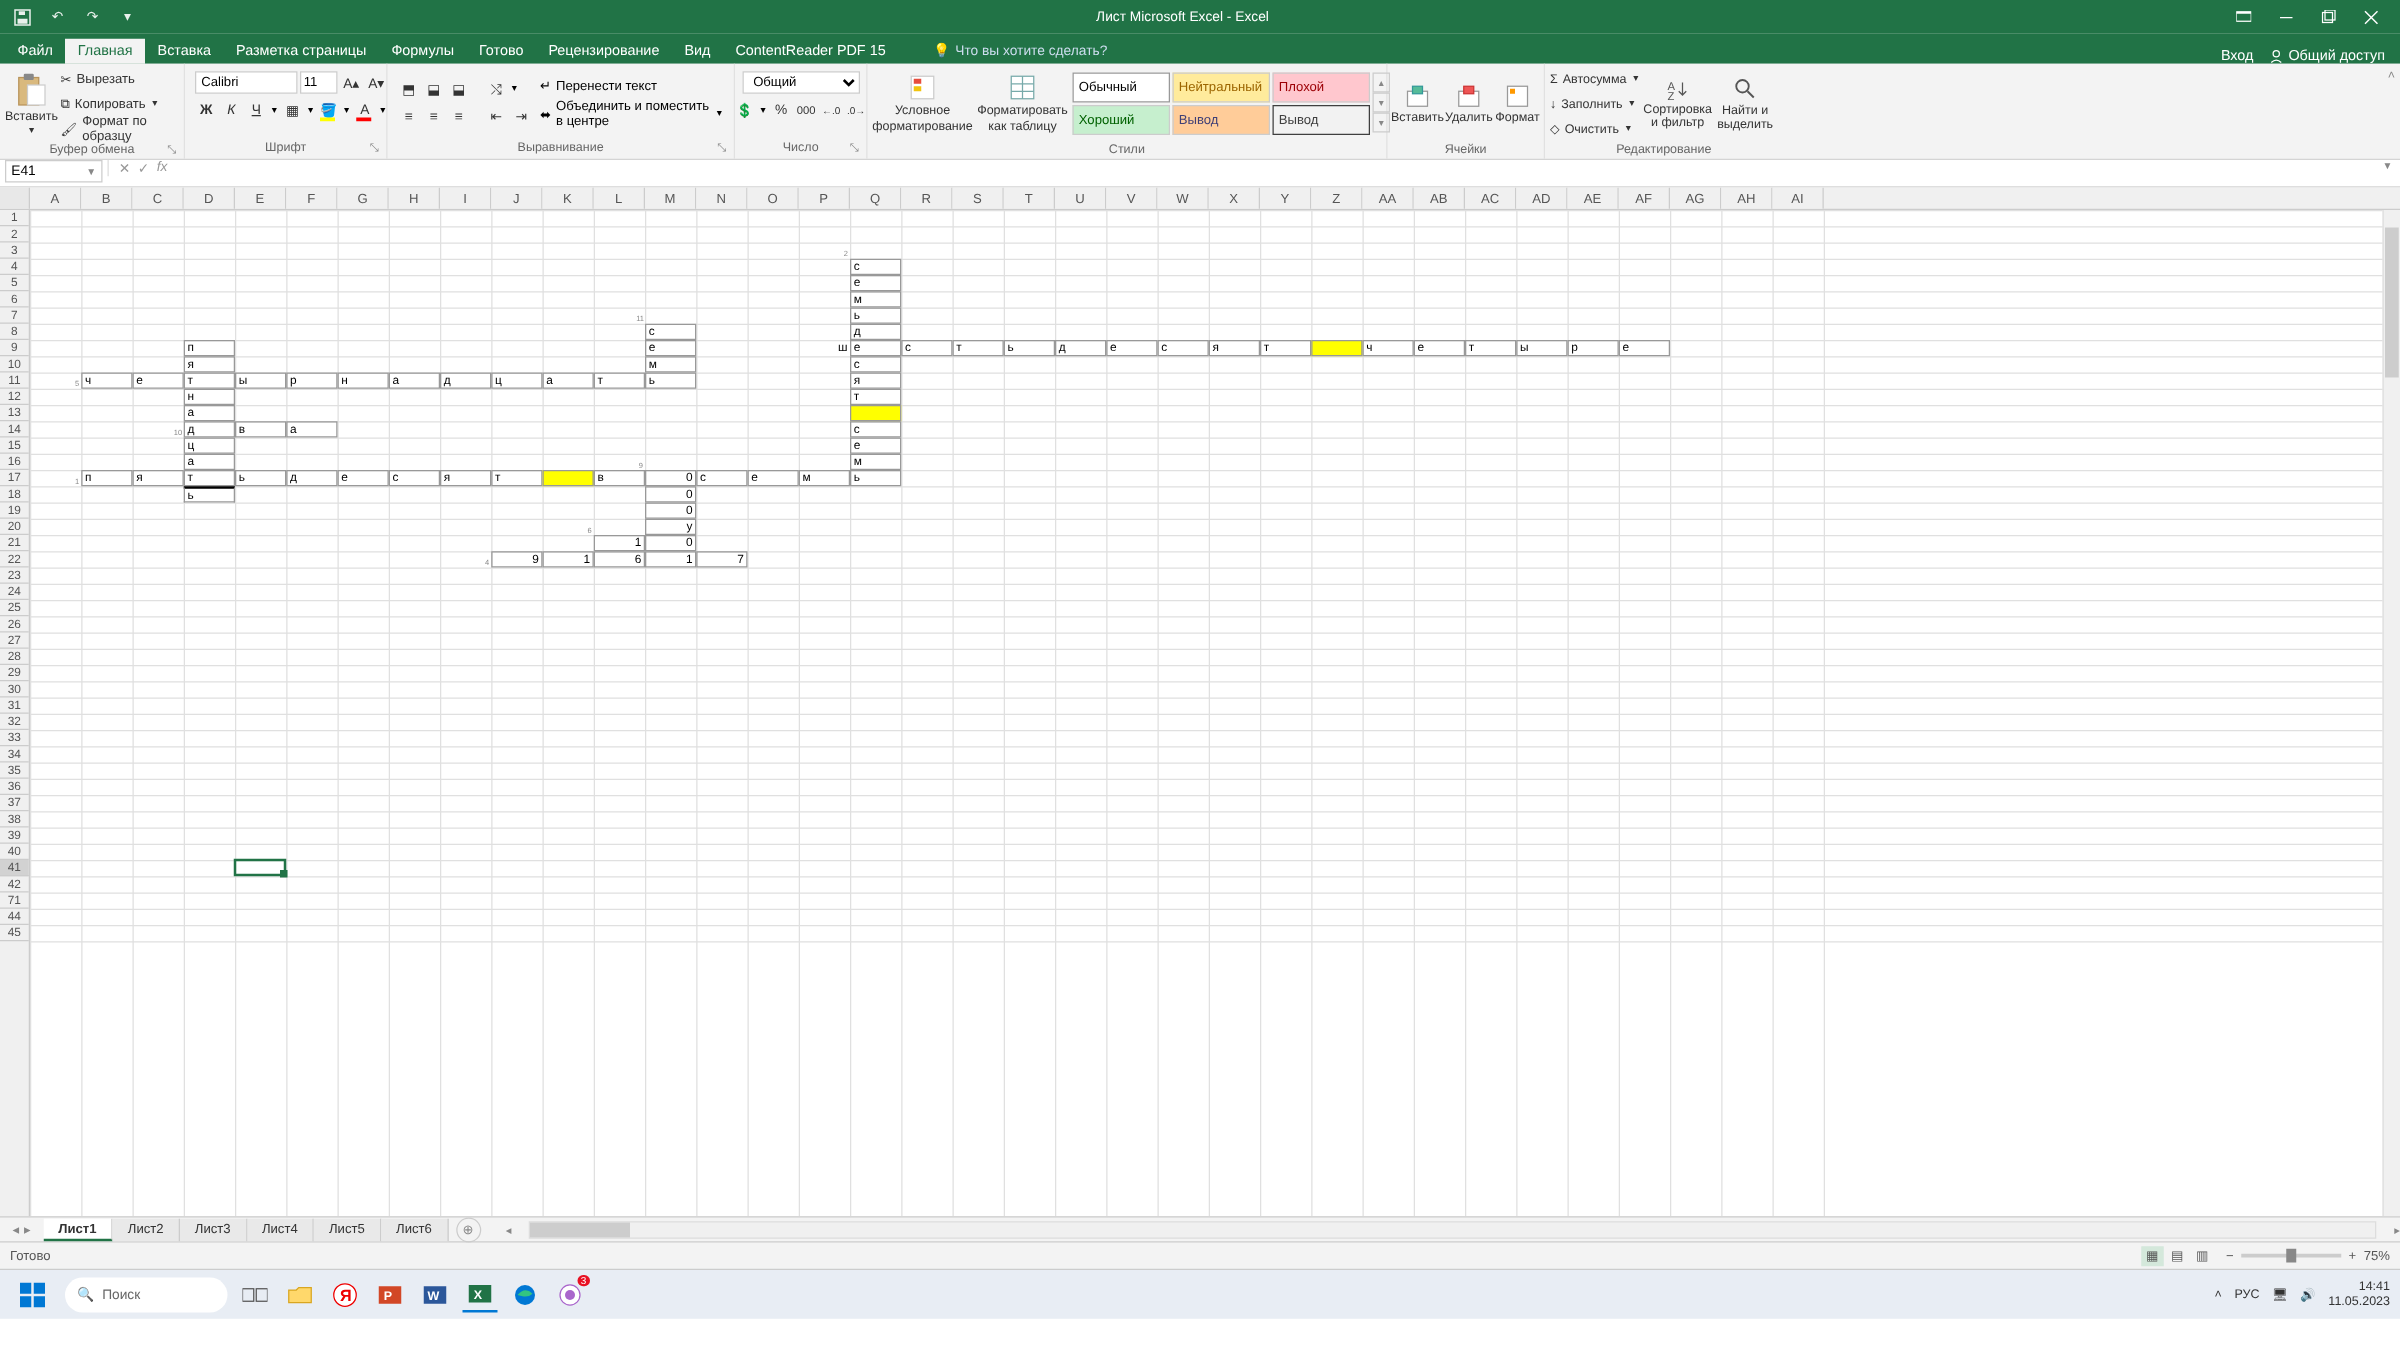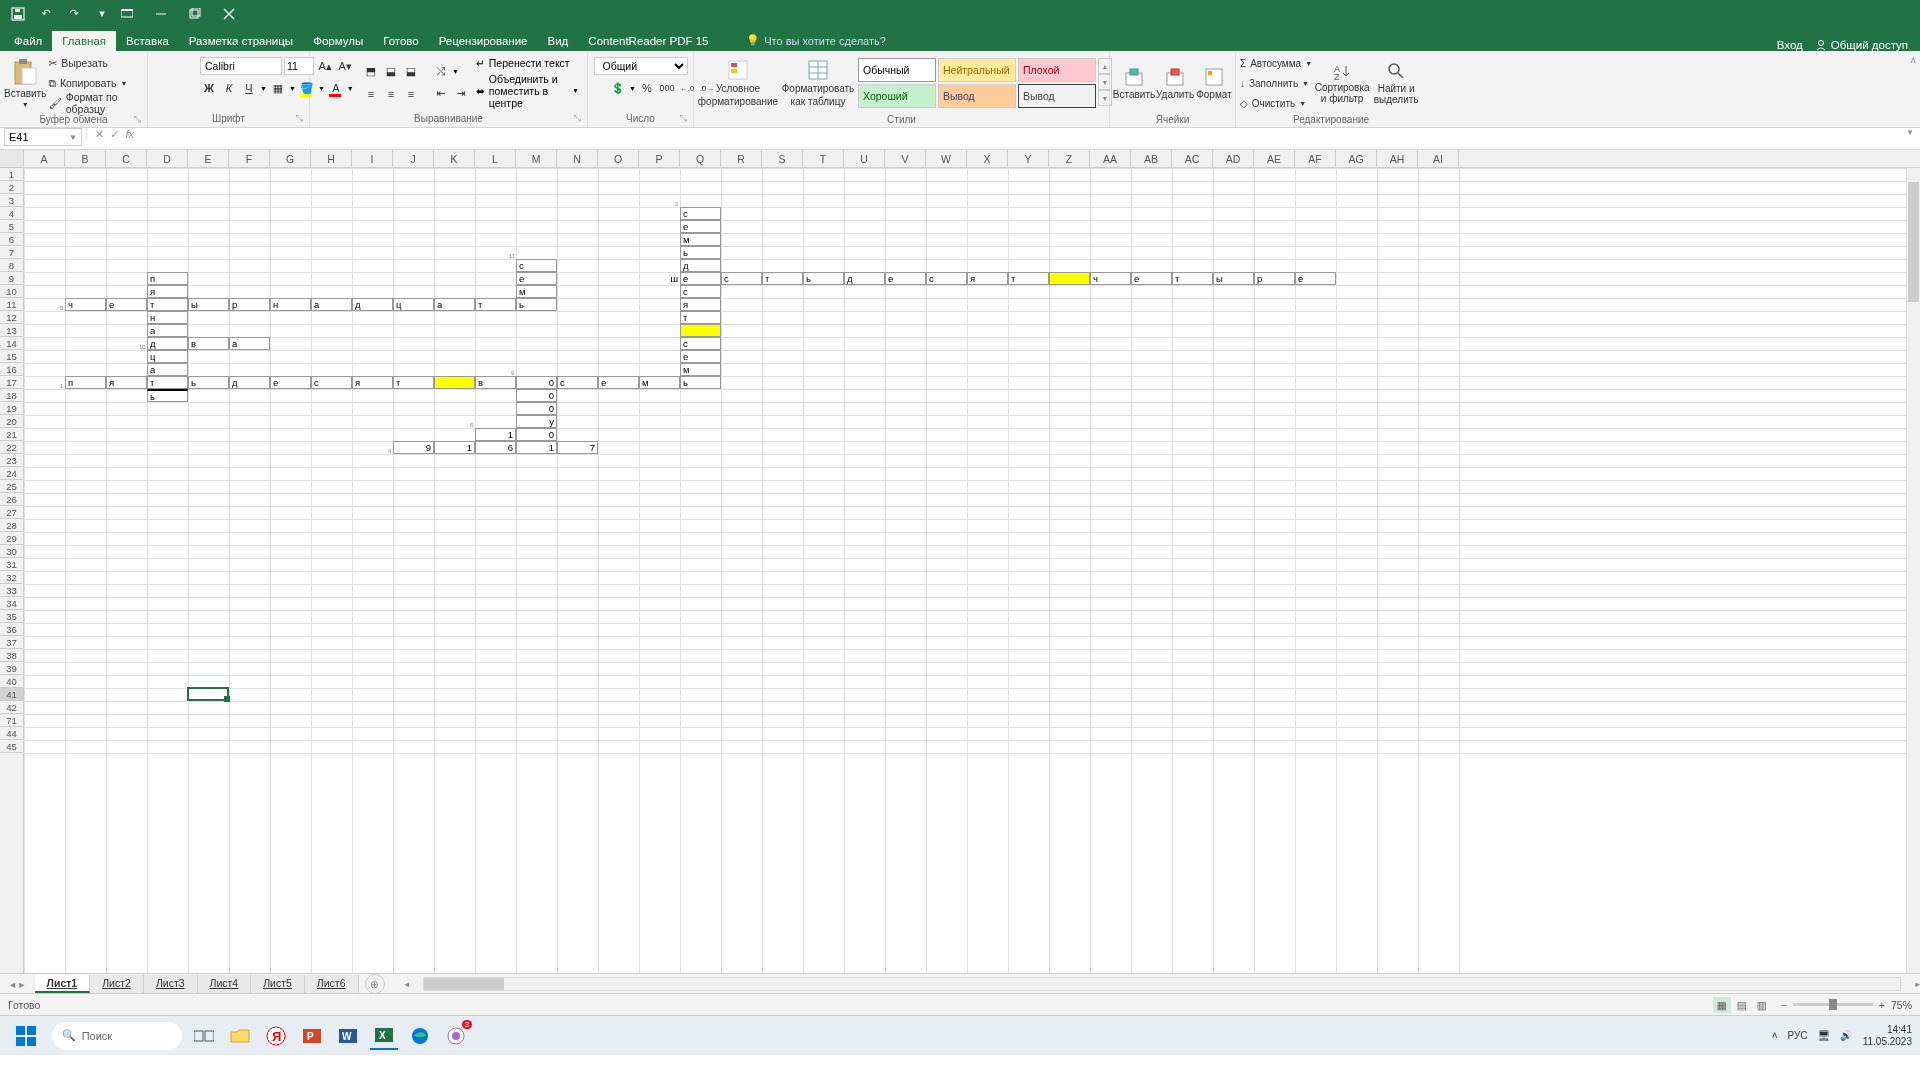--- a/index.html
+++ b/index.html
@@ -22,21 +22,21 @@
 .ribbon-group { display: flex; flex-direction: column; border-right: 1px solid #e1e1e1; padding: 2px 4px; }
 .ribbon-group-content { flex: 1; display: flex; align-items: center; gap: 2px; }
 .ribbon-group-label { text-align: center; font-size: 10px; color: #666; padding: 1px 0; position: relative; }
 .ribbon-group-label .launcher { position: absolute; right: 2px; bottom: 1px; font-size: 9px; color: #888; }
 .big-btn { display: flex; flex-direction: column; align-items: center; justify-content: center; width: 46px; height: 60px; font-size: 10px; color: #333; gap: 2px; text-align: center; line-height: 1.1; }
 .small-row { display: flex; flex-direction: column; gap: 2px; font-size: 10.5px; color: #333; }
 .small-row > div { display: flex; align-items: center; gap: 4px; height: 18px; }
 
 .font-select { width: 82px; height: 18px; font-size: 10.5px; border: 1px solid #ccc; background: #fff; padding: 0 4px; }
 .size-select { width: 30px; height: 18px; font-size: 10.5px; border: 1px solid #ccc; background: #fff; padding: 0 2px; }
-.fmt-row { display: flex; gap: 2px; align-items: center; margin-left: 44px; }
+.fmt-row { display: flex; gap: 2px; align-items: center; }
 .fmt-btn { width: 18px; height: 18px; display: flex; align-items: center; justify-content: center; font-size: 11px; color: #333; }
 
 .style-gallery { display: grid; grid-template-columns: repeat(3, 78px); grid-template-rows: repeat(2, 24px); gap: 2px; }
 .style-cell { border: 1px solid #ccc; font-size: 10.5px; display: flex; align-items: center; padding: 0 4px; }
 .style-scroll { display:flex; flex-direction: column; width: 14px; margin-left: 2px;}
 .style-scroll div { height: 16px; border: 1px solid #ccc; font-size:8px; display:flex;align-items:center;justify-content:center;color:#888;}
 
 .formula-bar { background: #fff; height: 22px; display: flex; align-items: flex-start; border-bottom: 1px solid #d4d4d4; font-size: 11px; }
 .name-box { width: 78px; height: 18px; border: 1px solid #ccc; margin: 0 4px; padding: 0 4px; display: flex; align-items: center; }
 .fb-btns { display: flex; gap: 6px; padding: 0 8px; color: #999; border-left: 1px solid #ddd; }
@@ -61,21 +61,21 @@
 .cell.thick-top { border: 1px solid #999; border-top: 2.5px solid #000; }
 .active-cell { position: absolute; border: 2px solid #217346; pointer-events: none; }
 .active-cell::after { content: ''; position: absolute; right: -3px; bottom: -3px; width: 6px; height: 6px; background: #217346; }
 .tiny-label { position:absolute; font-size:6px; color:#888; }
 
 .vscroll { position: absolute; right: 0; top: 18px; bottom: 0; width: 14px; background: #f0f0f0; border-left: 1px solid #ddd;}
 .vscroll-thumb { position: absolute; top: 14px; left: 1px; right: 1px; height: 120px; background: #cdcdcd; }
 
 .sheet-tabs { height: 20px; background: #f3f3f3; display: flex; align-items: center; border-top: 1px solid #ccc; font-size: 10.5px; }
 .nav-arrows { display: flex; gap: 4px; padding: 0 10px; color: #888; }
-.tab { padding: 2px 12px; border-right: 1px solid #ccc; background: #e9e9e9; color: #333; text-decoration: underline; }
+.tab { padding: 2px 12px; border-right: 1px solid #ccc; background: #e9e9e9; color: #333; }
 .tab.active { background: #fff; border-bottom: 2px solid #217346; font-weight: bold; }
 .new-tab { width: 20px; height: 20px; border: 1px solid #ccc; border-radius: 50%; display: flex; align-items: center; justify-content: center; margin-left: 6px; color: #888; }
 .hscroll { flex: 1; margin-left: 20px; display: flex; align-items: center; }
 .hscroll-track { flex: 1; height: 14px; background: #f0f0f0; border: 1px solid #ddd; position: relative; margin: 0 14px;}
 .hscroll-thumb { position:absolute; left:0; top:0; bottom:0; width: 80px; background:#cdcdcd;}
 
 .statusbar { height: 22px; background: #f3f3f3; border-top: 1px solid #ccc; display: flex; align-items: center; font-size: 10.5px; color: #555; padding: 0 8px; }
 .status-right { margin-left: auto; display: flex; align-items: center; gap: 10px; }
 .view-btns { display: flex; gap: 2px; }
 .view-btn { width: 18px; height: 16px; border: 1px solid transparent; display:flex;align-items:center;justify-content:center;}
@@ -103,20 +103,21 @@
         <svg width="14" height="14" viewBox="0 0 14 14">
           <rect x="1" y="1" width="12" height="12" fill="none" stroke="#fff" stroke-width="1.2"></rect>
           <rect x="3" y="8" width="8" height="4" fill="#fff"></rect>
           <rect x="4" y="2" width="5" height="3" fill="#fff"></rect>
         </svg>
       </span>
     <span class="qat-btn">↶</span>
     <span class="qat-btn">↷</span>
     <span class="qat-btn">▾</span>
   </div>
+  <div class="titlebar-center">Лист Microsoft Excel - Excel</div>
   <div class="titlebar-right">
     <span class="win-btn">
         <svg width="12" height="10">
           <rect x="0" y="0" width="12" height="8" fill="none" stroke="#fff"></rect>
           <rect x="0" y="0" width="12" height="2" fill="#fff"></rect>
         </svg>
       </span>
     <span class="win-btn">
         <svg width="12" height="12">
           <line x1="1" y1="6" x2="11" y2="6" stroke="#fff" stroke-width="1"></line>

